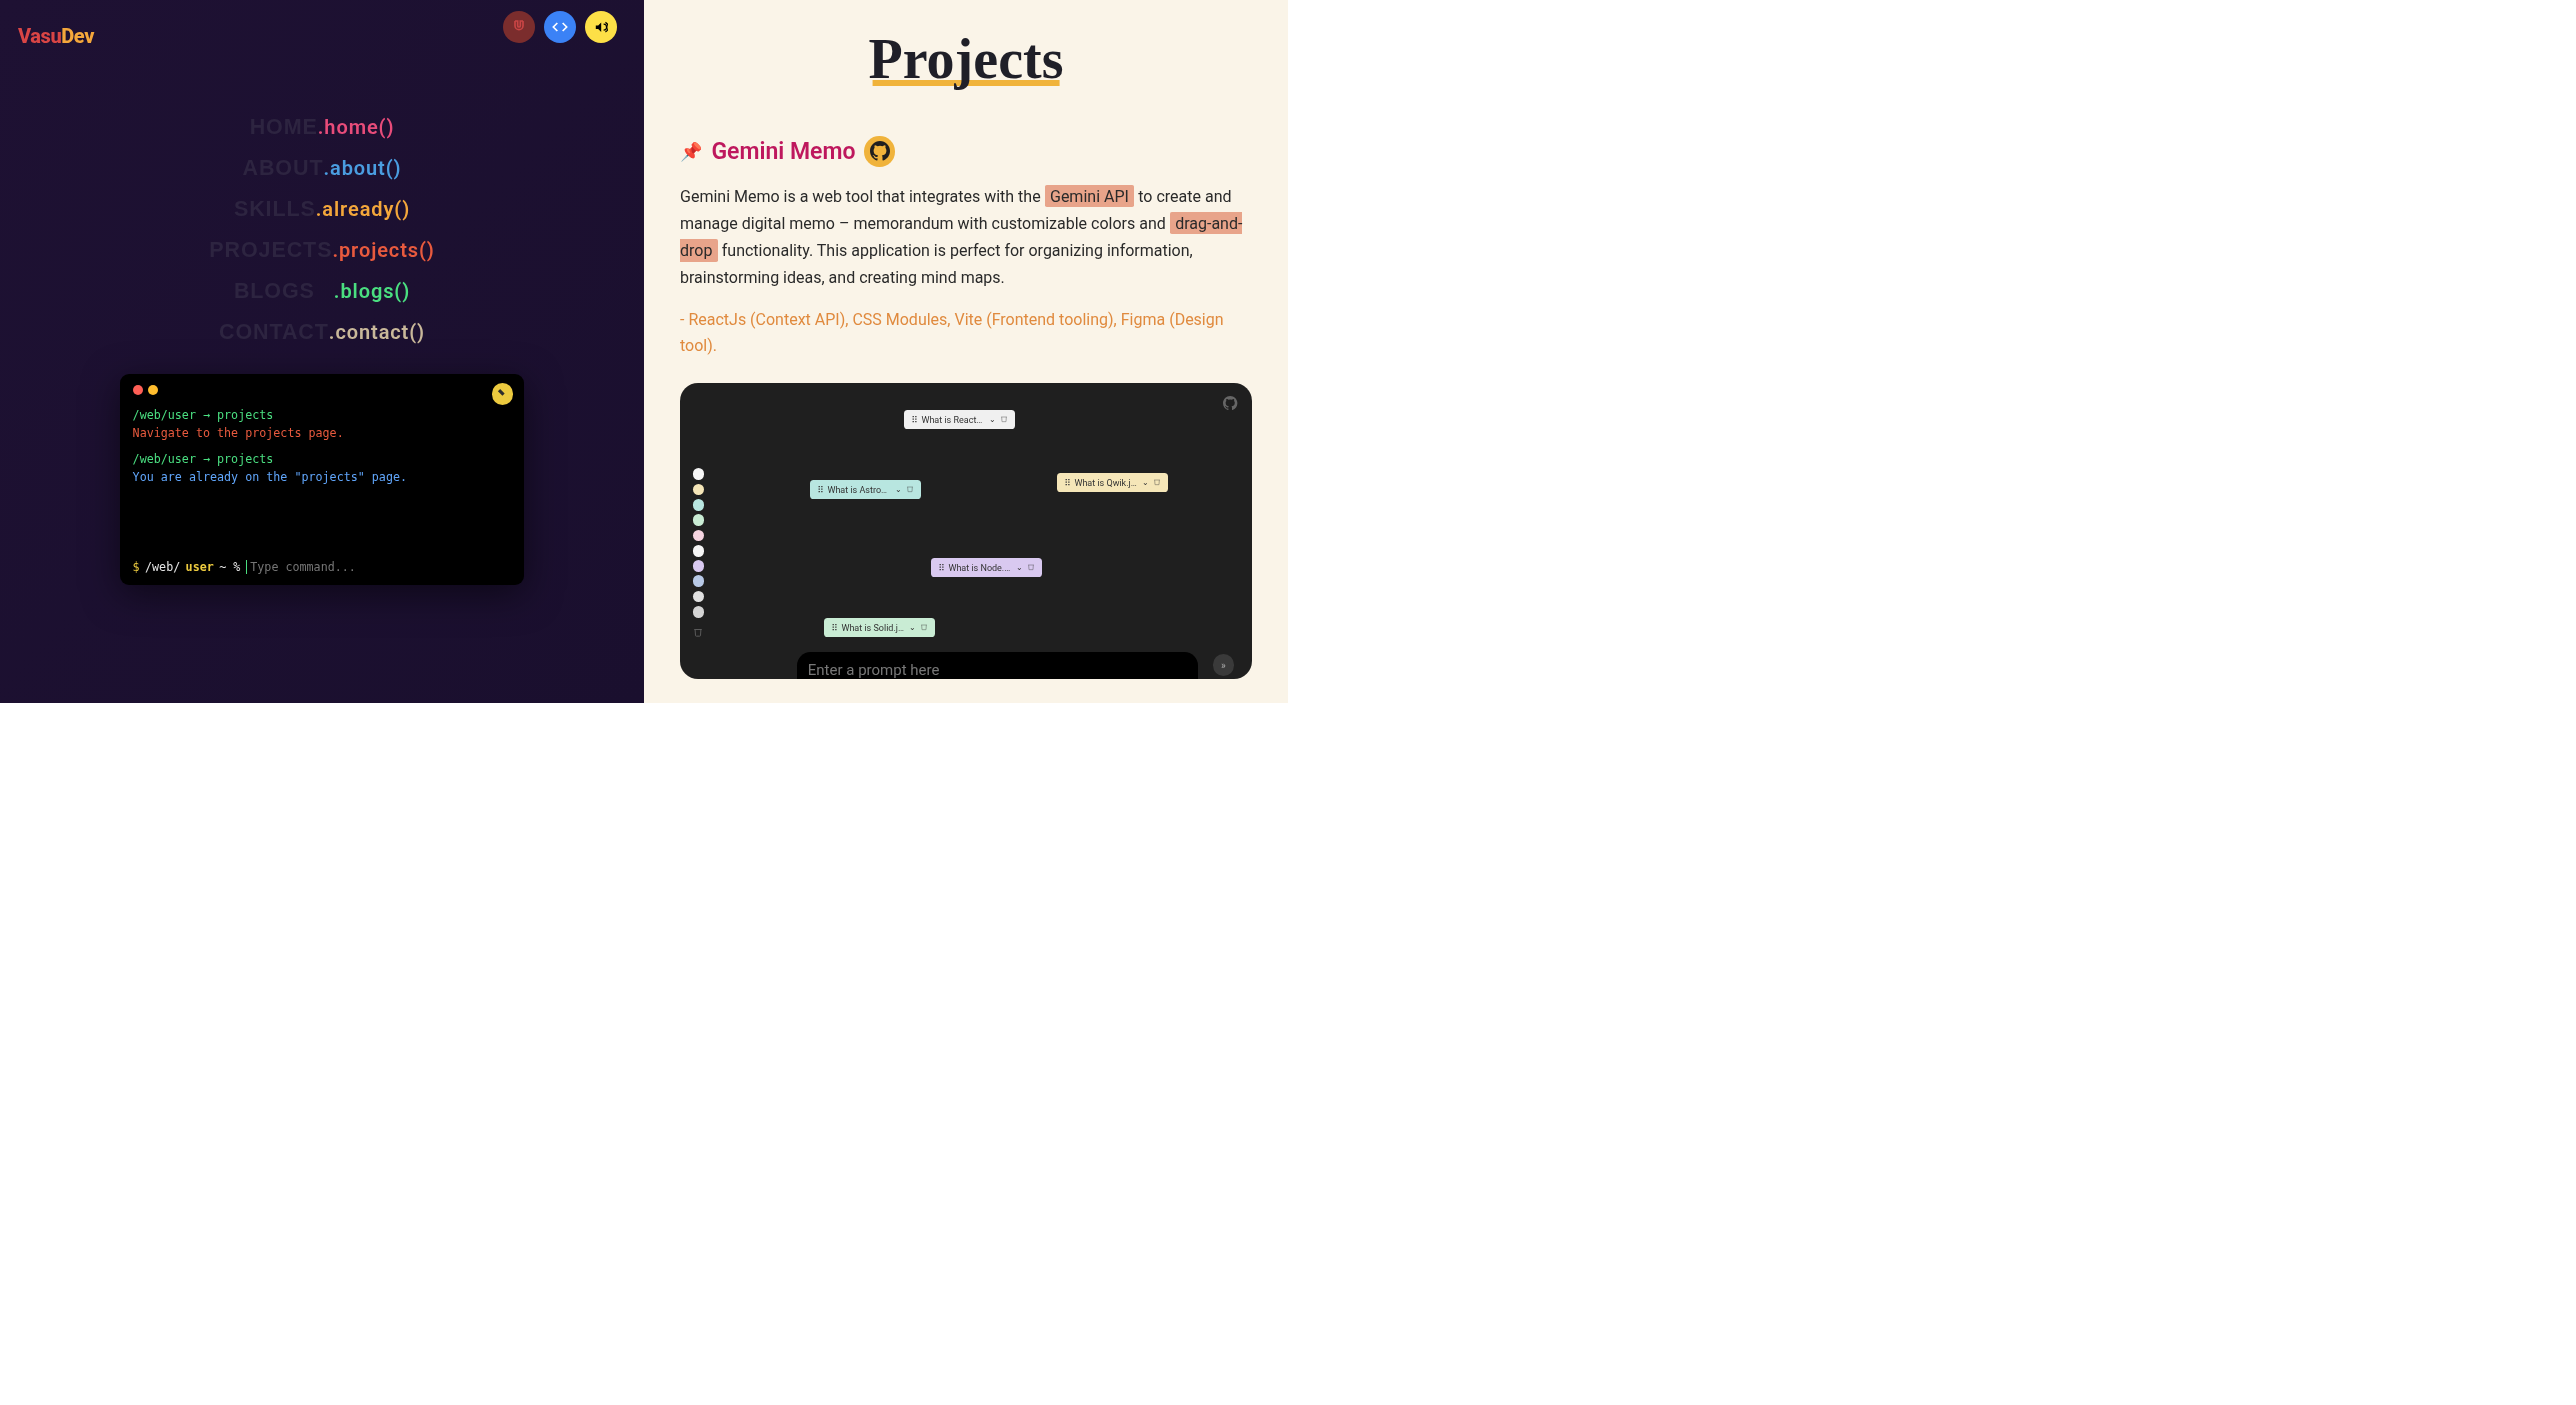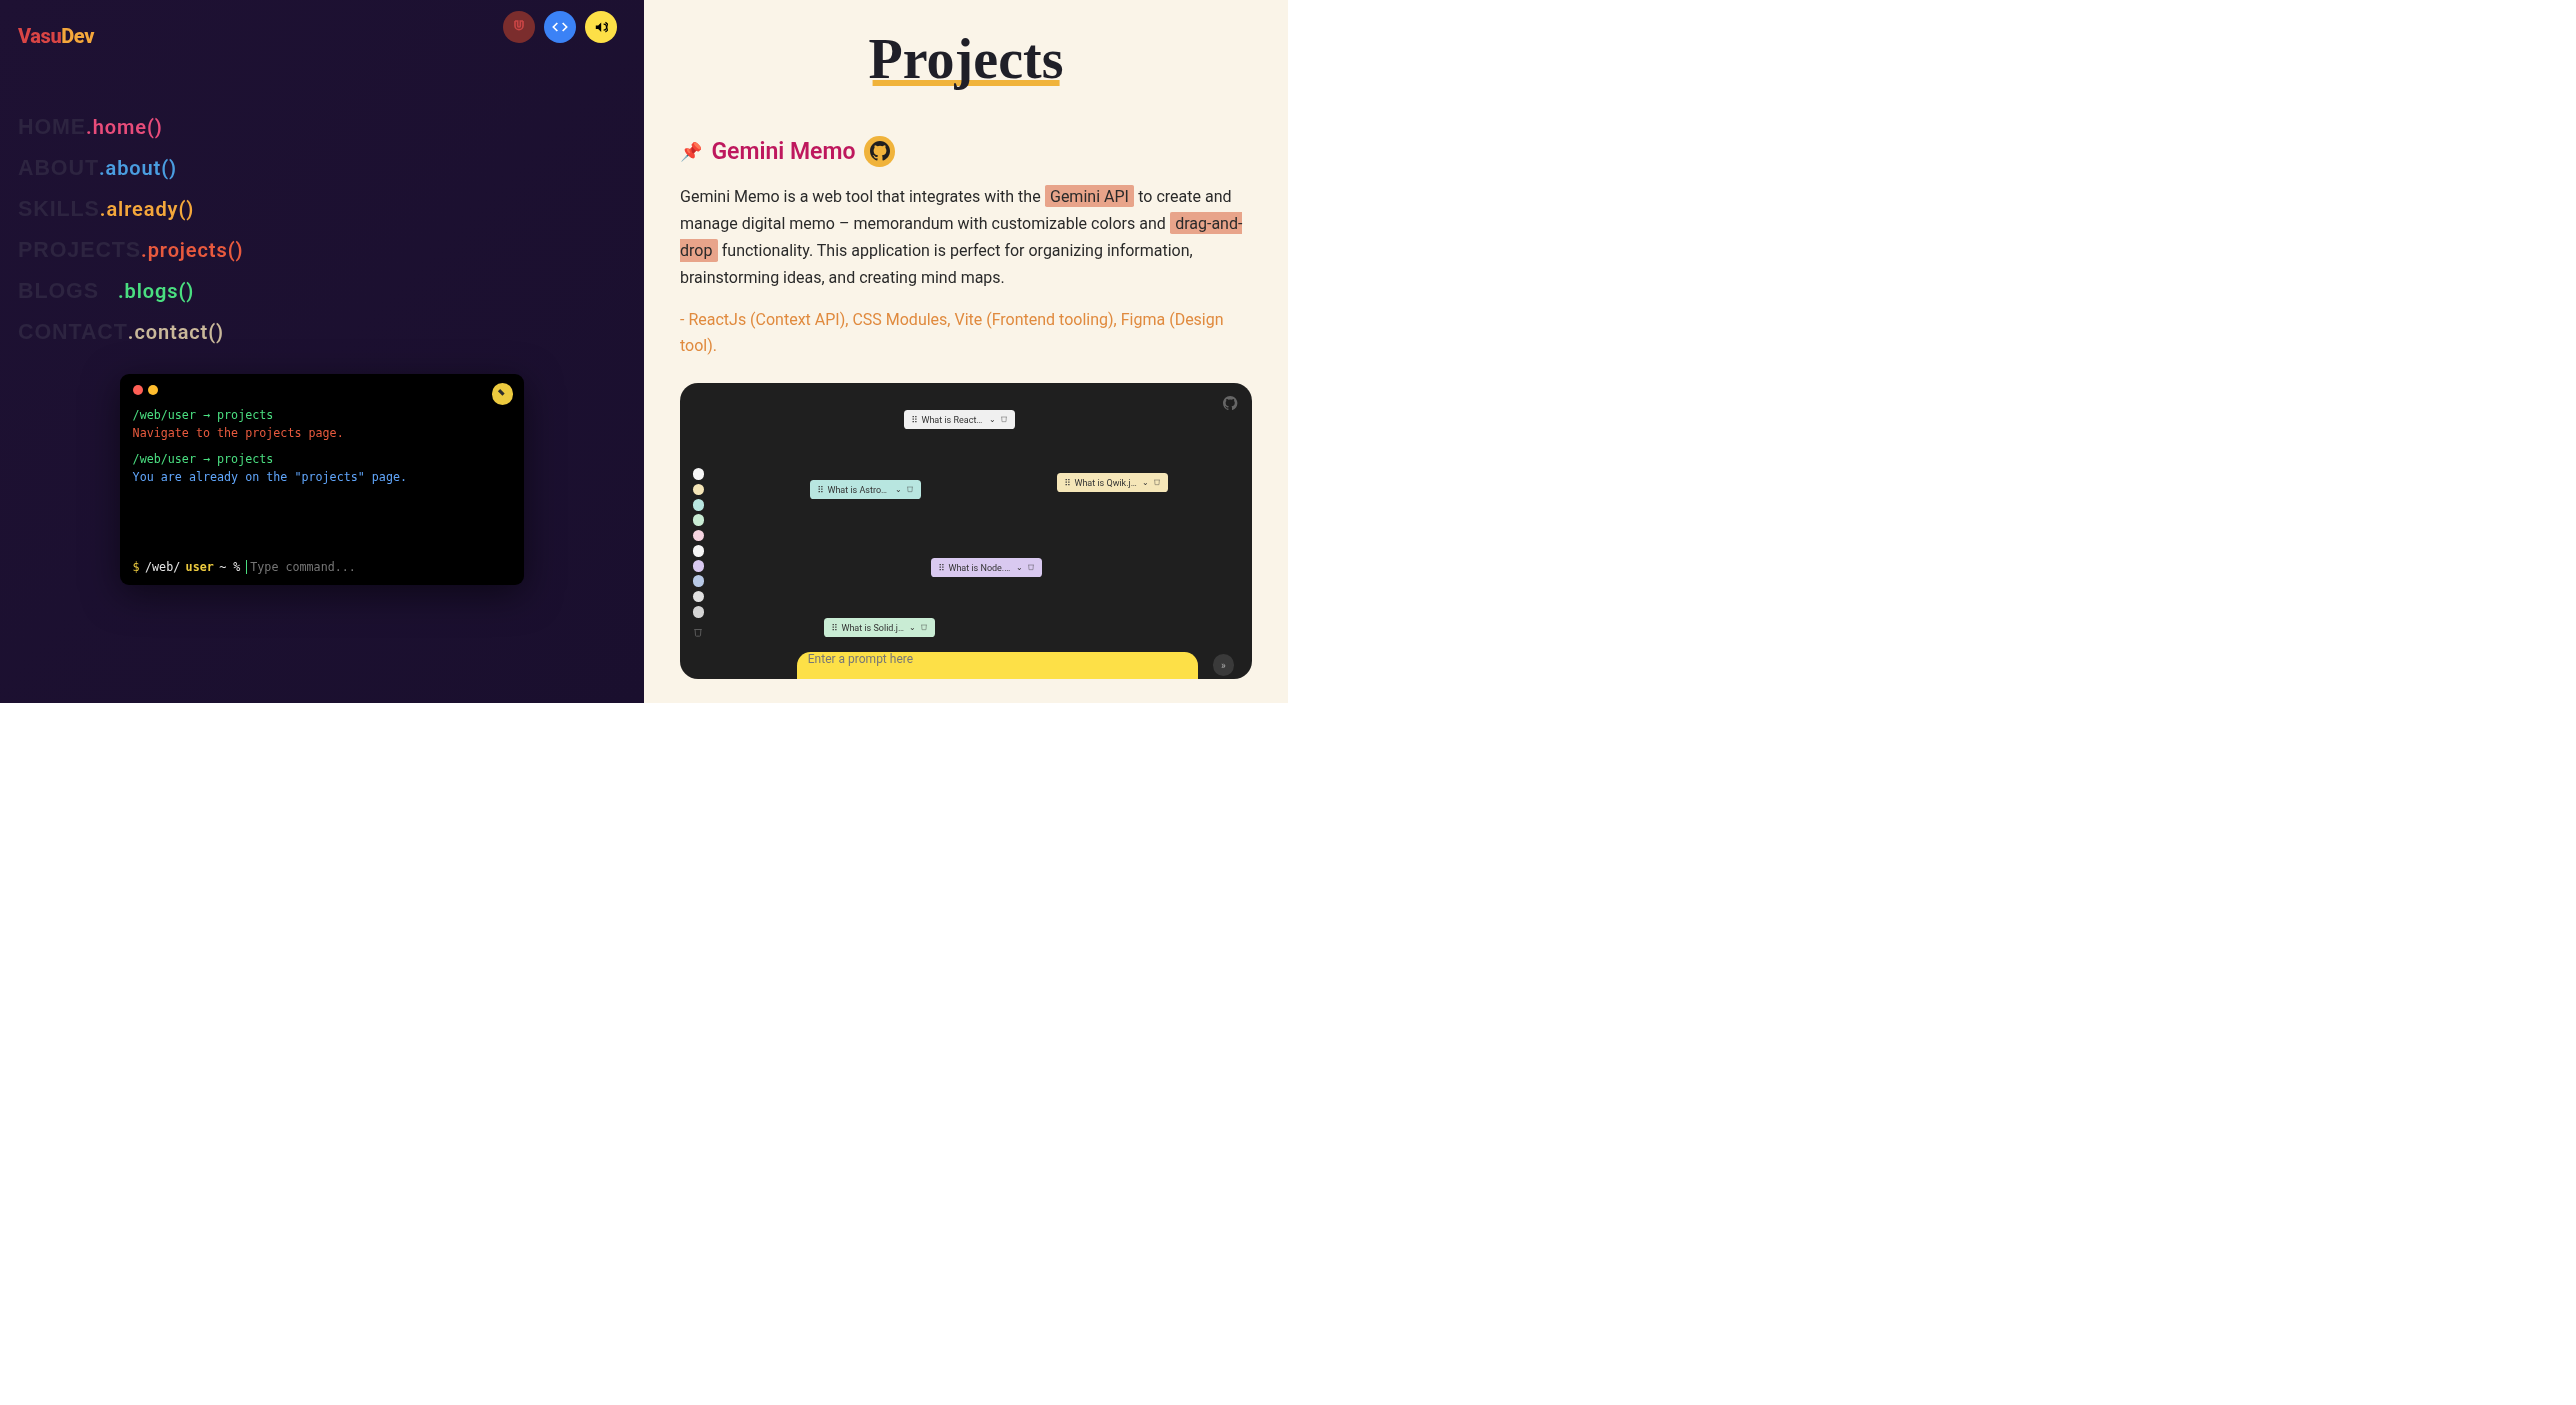--- a/index.html
+++ b/index.html
@@ -45,20 +45,21 @@
   font-size: 14.4px;
 }
 .icon-magnet { background: #7b2d2d; color: #c94545; }
 .icon-code { background: #3b82f6; color: #fff; }
 .icon-sound { background: #fde047; color: #000; }
 
 .nav-menu {
   margin-top: 67px;
   display: flex;
   flex-direction: column;
+  align-items: center;
   gap: 16px;
 }
 .nav-item {
   font-size: 21.5px;
   font-weight: 800;
   letter-spacing: 0.9px;
   cursor: pointer;
   display: flex;
   align-items: baseline;
 }
@@ -244,27 +245,27 @@
 .memo-text { font-size: 9px; white-space: nowrap; overflow: hidden; text-overflow: ellipsis; max-width: 63px; }
 .memo-chev { font-size: 8px; }
 .memo-trash { font-size: 8px; opacity: 0.6; }
 
 .memo-input-bar {
   position: absolute;
   bottom: 0px;
   left: 117px;
   right: 54px;
   height: 27px;
-  background: #fde047;
+  background: #000000;
   border-radius: 13.5px 13.5px 0 0;
   display: flex;
-  align-items: flex-start;
+  align-items: flex-end;
   padding: 0 10.8px;
   color: #777;
-  font-size: 12px;
+  font-size: 15px;
 }
 .memo-send {
   position: absolute;
   bottom: 3.6px;
   right: 18px;
   width: 21.5px;
   height: 21.5px;
   border-radius: 50%;
   background: #3a3a3a;
   color: #aaa;

